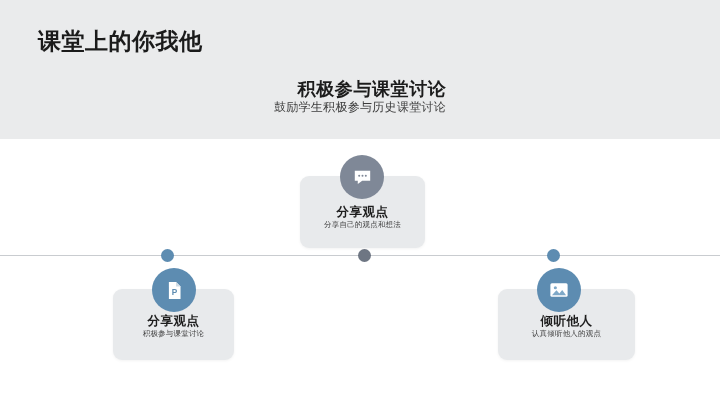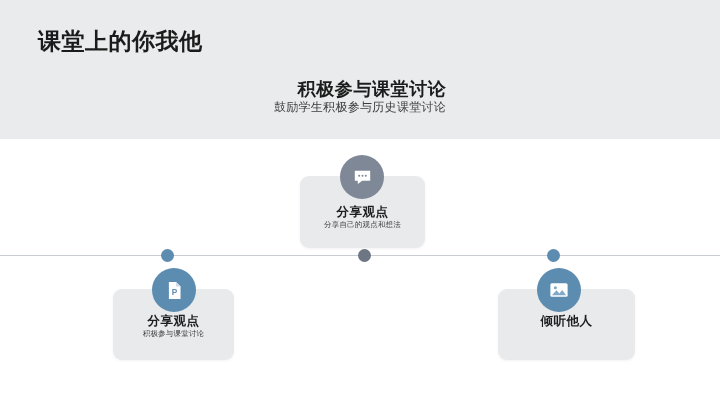--- a/index.html
+++ b/index.html
@@ -142,20 +142,21 @@
         <path d="M5.6 2.4h8.2l5.1 5.1v14.1H5.6z" fill="#ffffff"></path>
         <path d="M13.8 2.4l5.1 5.1h-5.1z" fill="#cfdce6"></path>
         <text x="12.1" y="17.2" text-anchor="middle" font-family="Liberation Sans, sans-serif" font-size="9.4" font-weight="700" fill="#5d8cb1">P</text>
       </svg>
     </div>
   </div>
 
   <div class="node node-listen">
     <div class="card">
       <div class="card-title">倾听他人</div>
+      <div class="card-desc">认真倾听他人的观点</div>
     </div>
     <div class="icon-circle">
       <svg width="22" height="22" viewBox="0 0 24 24" aria-hidden="true">
         <rect x="2.6" y="4.6" width="18.8" height="14.8" rx="1.7" fill="#ffffff"></rect>
         <circle cx="8" cy="9.6" r="1.7" fill="#7fa9c8"></circle>
         <path d="M4.3 17.7l4.9-5.3 3.2 3.3 3.1-3.6 4.2 5.6z" fill="#7fa9c8"></path>
       </svg>
     </div>
   </div>
 

